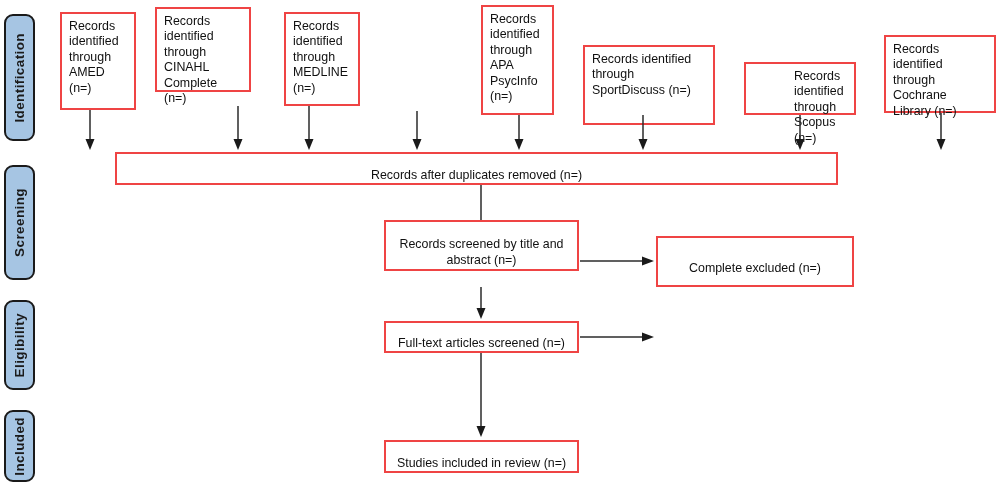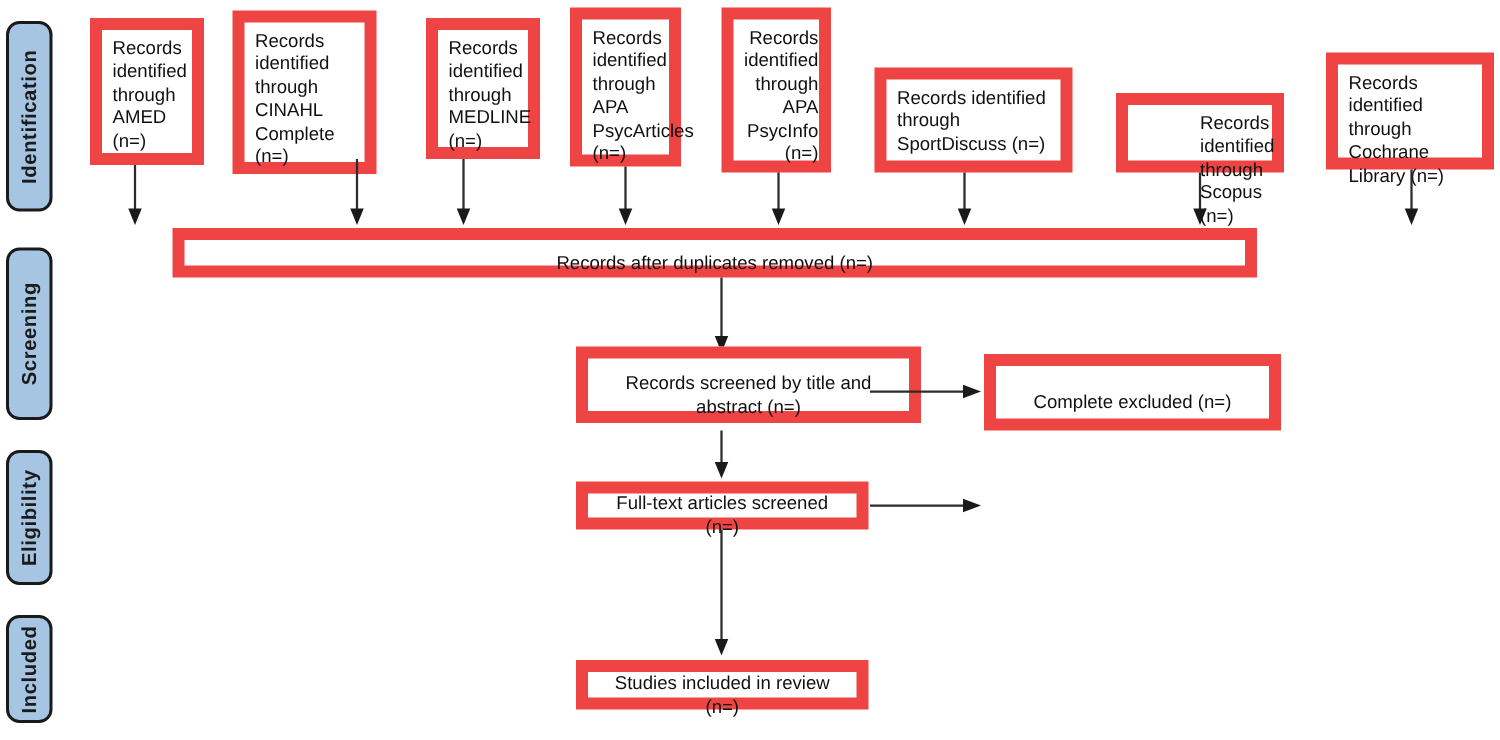--- a/index.html
+++ b/index.html
@@ -32,21 +32,21 @@
     transform: rotate(180deg);
     font-size: 13.5px;
     font-weight: bold;
     color: #1b1b1b;
     letter-spacing: 0.4px;
     white-space: nowrap;
   }
   .node {
     position: absolute;
     background: #ffffff;
-    border: 8px solid #ef4444;
+    border: 2px solid #ef4444;
     box-sizing: border-box;
     display: flex;
     padding: 5px 7px;
   }
   .node span {
     font-size: 12.4px;
     line-height: 15.4px;
     color: #101010;
   }
   .node.left-top {
@@ -87,37 +87,34 @@
   </div>
 
   <div class="stage-tab" style="left:4px; top:410px; width:31px; height:72px;">
     <span>Included</span>
   </div>
 
   <div class="node left-top" style="left:60px; top:12px; width:76px; height:98px;">
     <span>Records identified through AMED (n=)</span>
   </div>
 
-  <div class="node left-top" style="left:155px; top:7px; width:96px; height:109px;">
+  <div class="node left-top" style="left:155px; top:7px; width:96px; height:85px;">
     <span>Records identified through CINAHL Complete (n=)</span>
   </div>
 
   <div class="node left-top" style="left:284px; top:12px; width:76px; height:94px;">
     <span>Records identified through MEDLINE (n=)</span>
   </div>
 
-  <div class="node left-top" style="left:380px; top:5px; width:74px; height:106px;">
-    <span>Records identified through APA PsycArticles (n=)</span>
-  </div>
-
-  <div class="node left-top" style="left:481px; top:5px; width:73px; height:110px;text-align:right;">
+
+  <div class="node left-top" style="left:481px; top:5px; width:73px; height:110px;">
     <span>Records identified through APA PsycInfo (n=)</span>
   </div>
 
-  <div class="node left-top" style="left:583px; top:45px; width:132px; height:70px;">
+  <div class="node left-top" style="left:583px; top:45px; width:132px; height:80px;">
     <span>Records identified through SportDiscuss (n=)</span>
   </div>
 
   <div class="node left-top" style="left:744px; top:62px; width:112px; height:53px;padding-left:48px;">
     <span>Records identified through Scopus (n=)</span>
   </div>
 
   <div class="node left-top" style="left:884px; top:35px; width:112px; height:78px;">
     <span>Records identified through Cochrane Library (n=)</span>
   </div>
@@ -182,21 +179,21 @@
     <span>Records after duplicates removed (n=)</span>
   </div>
 
   <div class="arrow" style="left:475px; top:185px;">
     <svg width="12" height="52" viewBox="0 0 12 52">
       <line x1="6" y1="0" x2="6" y2="41" stroke="#2b2b2b" stroke-width="1.5"></line>
       <polygon points="6,50 1.5,39 10.5,39" fill="#1a1a1a"></polygon>
     </svg>
   </div>
 
-  <div class="node center-mid" style="left:384px; top:231px; width:230px; height:51px;">
+  <div class="node center-mid" style="left:384px; top:220px; width:195px; height:51px;">
     <span>Records screened by title and abstract (n=)</span>
   </div>
 
   <div class="arrow" style="left:580px; top:255px;">
     <svg width="76" height="12" viewBox="0 0 76 12">
       <line x1="0" y1="6" x2="64" y2="6" stroke="#2b2b2b" stroke-width="1.5"></line>
       <polygon points="74,6 62,1.5 62,10.5" fill="#1a1a1a"></polygon>
     </svg>
   </div>
 

